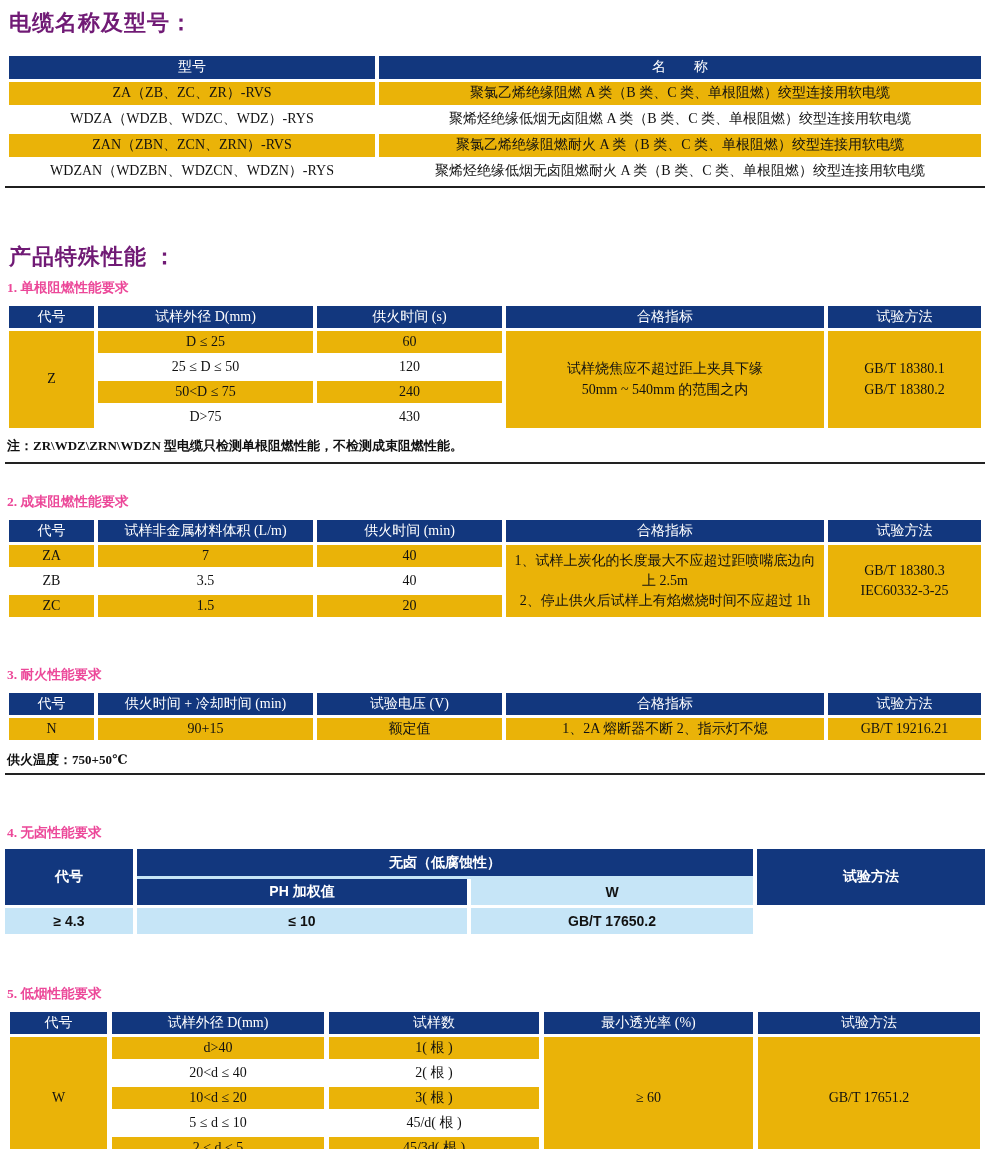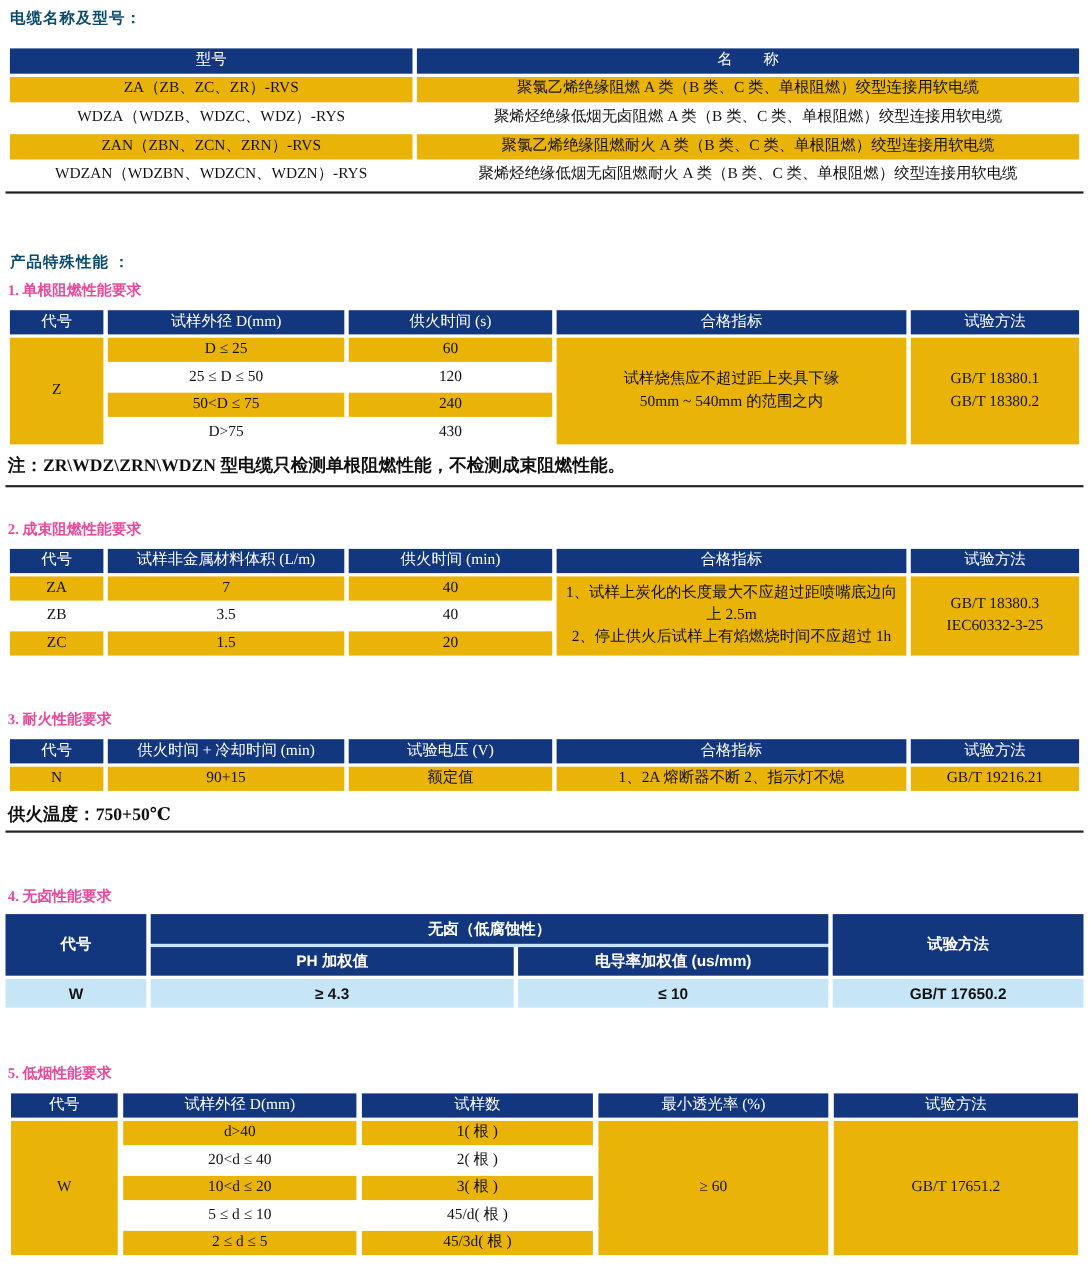--- a/index.html
+++ b/index.html
@@ -5,30 +5,30 @@
   html,body{margin:0;padding:0;background:#ffffff;}
   body{
     width:990px;height:1149px;overflow:hidden;
     font-family:"Liberation Serif","DejaVu Serif",serif;
     color:#111;
   }
   .page{padding:8px 5px 0 5px;}
 
   .doc-title{
     margin:0 0 0 4px;
-    font-size:14px;font-weight:700;color:#0c4a6e;
+    font-size:22px;font-weight:700;color:#701a75;
     letter-spacing:1px;
   }
   .sec-label{
     margin-left:2px;
     font-size:13.5px;font-weight:600;color:#ec4899;
   }
   .note{
     margin-left:2px;
-    font-size:16px;font-weight:600;color:#101010;
+    font-size:13px;font-weight:600;color:#101010;
   }
   .rule{border-top:2px solid #222;height:0;}
 
   table.spec{
     width:100%;
     border-collapse:separate;
     border-spacing:4px 3px;
     table-layout:fixed;
   }
   table.spec td{
@@ -238,21 +238,20 @@
   </tbody>
     </table>
   <div class="note note-2">供火温度：750+50℃</div>
   <div class="rule rule-2"></div>
 
   <div class="sec-label lbl-4">4. 无卤性能要求</div>
   <div class="t5grid grid-m">
     <div class="hd g-code">代号</div>
     <div class="hd g-group">无卤（低腐蚀性）</div>
     <div class="hd g-ph">PH 加权值</div>
-    <div class="hd g-cond">电导率加权值 (us/mm)</div>
     <div class="hd g-method">试验方法</div>
     <div class="lb">W</div>
     <div class="lb">≥ 4.3</div>
     <div class="lb">≤ 10</div>
     <div class="lb">GB/T 17650.2</div>
   </div>
 
   <div class="sec-label lbl-5">5. 低烟性能要求</div>
   <table class="spec tbl-m" style="border-spacing:5px 3px;">
     <colgroup>

